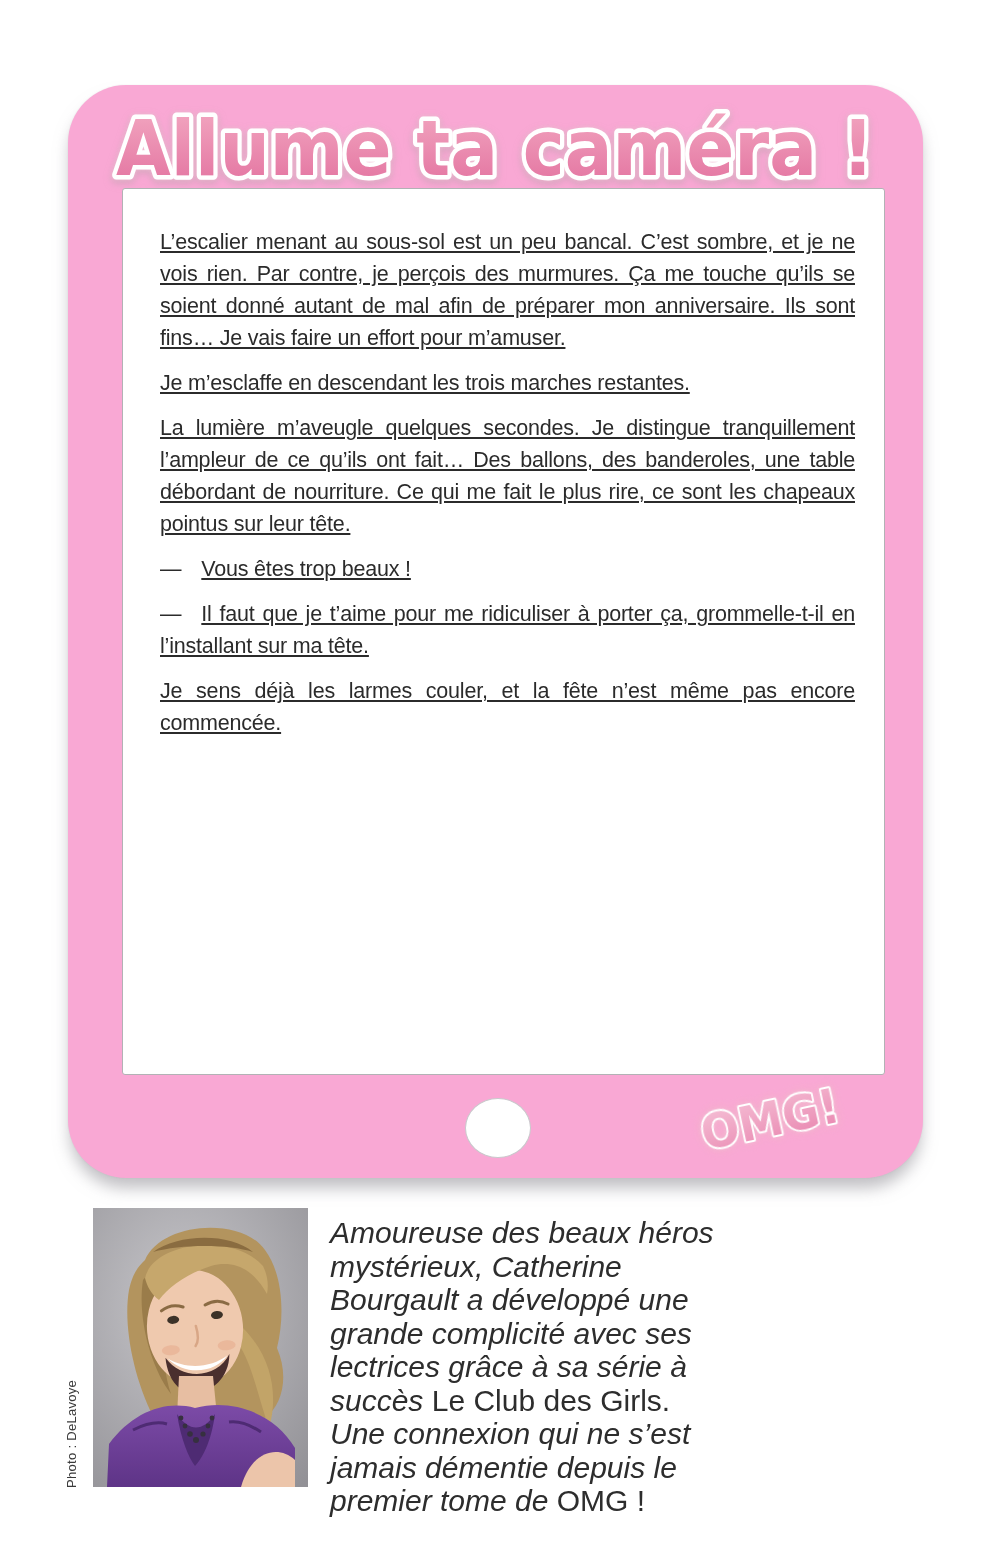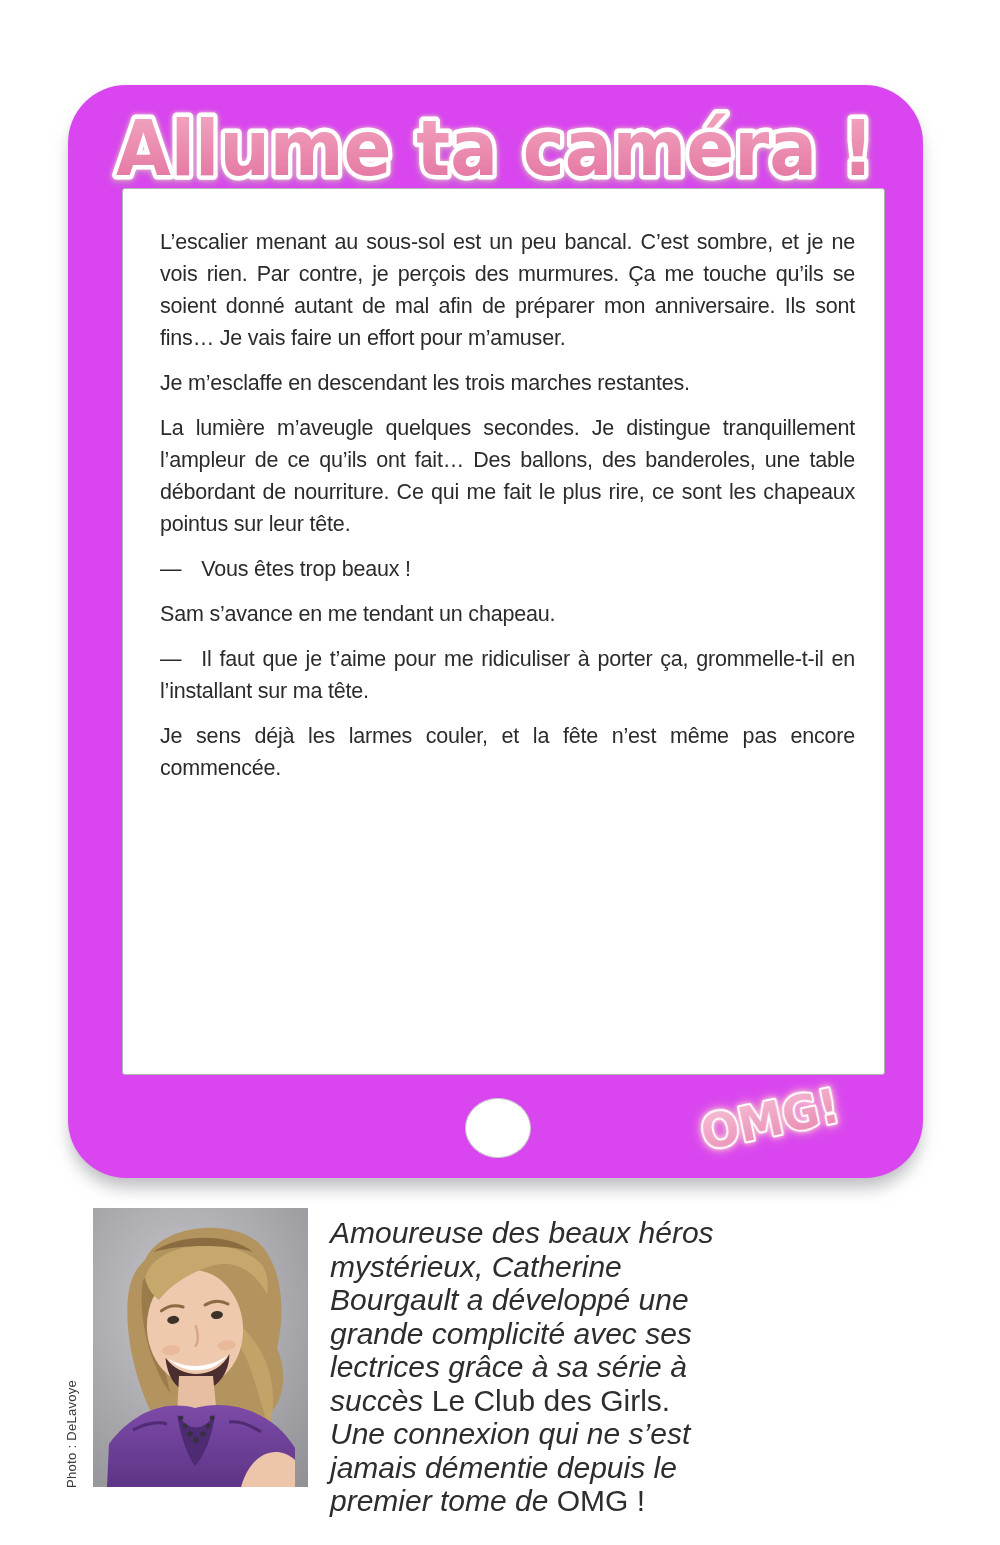--- a/index.html
+++ b/index.html
@@ -4,21 +4,21 @@
 <style>
   html,body{margin:0;padding:0;}
   body{
     width:1000px;height:1545px;position:relative;background:#ffffff;
     font-family:"Liberation Sans",sans-serif;overflow:hidden;
   }
 
   
   .tablet{
     position:absolute;left:68px;top:85px;width:855px;height:1093px;
-    background:#d946ef;border-radius:58px;
+    background:#f9a8d4;border-radius:58px;
     box-shadow:0 12px 16px -2px rgba(140,139,145,.55), 0 0 2px rgba(0,0,0,.07);
   }
 
   
   .title-svg{position:absolute;left:27px;top:8px;width:800px;height:108px;overflow:visible;}
   .title-text{
     font-family:"DejaVu Sans",sans-serif;font-weight:bold;font-size:76px;
     fill:url(#titleGrad);stroke:#ffffff;stroke-width:9px;
     stroke-linejoin:round;paint-order:stroke fill;
     filter:drop-shadow(0 0 2px #f2bcd3) drop-shadow(0 3px 3px rgba(186,158,172,.55));
@@ -28,21 +28,21 @@
   .screen{
     position:absolute;left:54px;top:103px;width:763px;height:887px;
     background:#ffffff;border:1px solid #b2b2b5;border-radius:3px;
     box-sizing:border-box;overflow:hidden;
   }
   .story{
     margin:37px 29px 0 37px;
     font-size:21.5px;line-height:32px;color:#2b2b2b;
     text-align:justify;letter-spacing:-0.2px;
   }
-  .story p{margin:0 0 13px 0;}
+  .story p{margin:0 0 13px 0;text-decoration:underline;}
   .story .dash{display:inline-block;margin-right:20px;}
 
   
   .home-btn{
     position:absolute;left:397px;top:1013px;width:64px;height:58px;
     background:#ffffff;border:1px solid #c9c9cc;border-radius:50%;
   }
 
   
   .omg-svg{
@@ -87,21 +87,20 @@
     </defs>
     <text class="title-text" x="400" y="82" text-anchor="middle" textLength="758" lengthAdjust="spacingAndGlyphs">Allume ta caméra !</text>
   </svg>
 
   <div class="screen">
     <div class="story">
         <p>L’escalier menant au sous-sol est un peu bancal. C’est sombre, et je ne vois rien. Par contre, je perçois des murmures. Ça me touche qu’ils se soient donné autant de mal afin de préparer mon anniversaire. Ils sont fins… Je vais faire un effort pour m’amuser.</p>
         <p>Je m’esclaffe en descendant les trois marches restantes.</p>
         <p>La lumière m’aveugle quelques secondes. Je distingue tranquillement l’ampleur de ce qu’ils ont fait… Des ballons, des banderoles, une table débordant de nourriture. Ce qui me fait le plus rire, ce sont les chapeaux pointus sur leur tête.</p>
         <p><span class="dash">—</span>Vous êtes trop beaux !</p>
-        <p>Sam s’avance en me tendant un chapeau.</p>
         <p><span class="dash">—</span>Il faut que je t’aime pour me ridiculiser à porter ça, grommelle-t-il en l’installant sur ma tête.</p>
         <p>Je sens déjà les larmes couler, et la fête n’est même pas encore commencée.</p>
       </div>
   </div>
 
   <div class="home-btn"></div>
 
   <svg class="omg-svg" viewBox="0 0 158 78">
     <defs>
       <linearGradient id="omgGrad" x1="0" y1="0" x2="0.3" y2="1">

